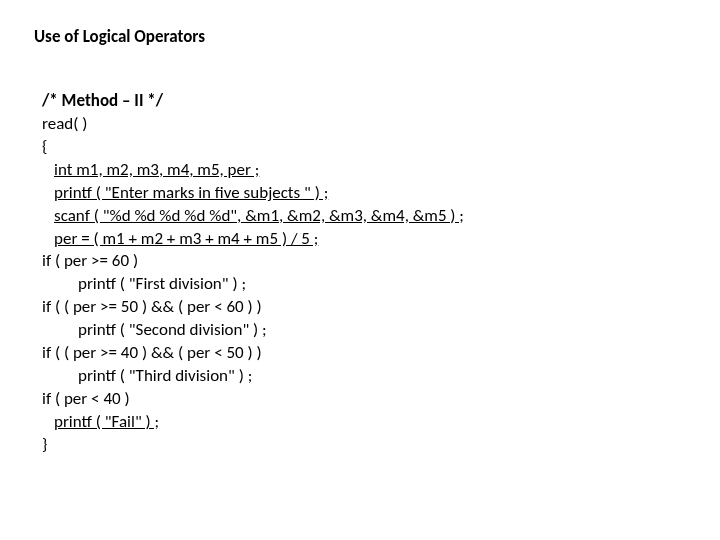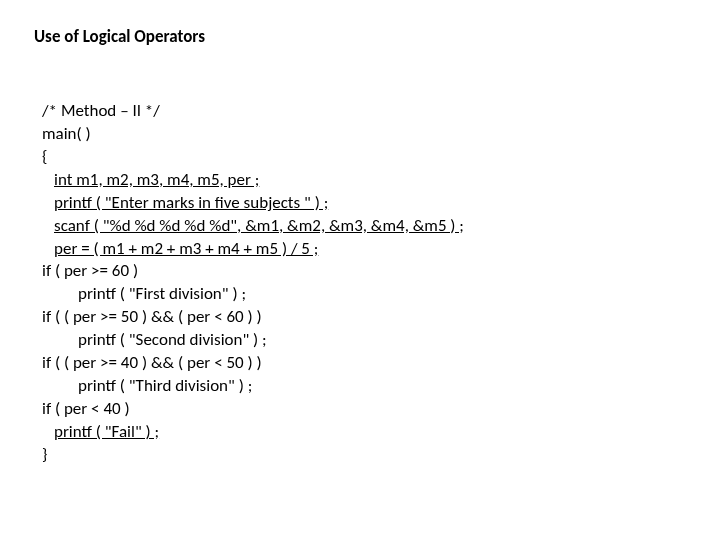--- a/index.html
+++ b/index.html
@@ -13,46 +13,46 @@
     color: #000;
     line-height: 1.35;
   }
   .page {
     padding: 26px 34px 20px 34px;
   }
   .heading {
     font-weight: 700;
   }
   .intro {
-    margin-bottom: 28px;
+    margin-bottom: 18px;
   }
   .code-block {
     padding-left: 8px;
     font-family: Calibri, "Segoe UI", Arial, sans-serif;
     white-space: pre;
   }
   .code-block .bold {
-    font-weight: 400;
+    font-weight: 700;
     margin-top: 8px;
   }
   .indent1 { padding-left: 12px; display: inline-block; text-decoration: underline; }
   .indent2 { padding-left: 36px; display: inline-block; }
 </style>
 </head>
 <body>
 
 <div class="page">
 
   <div class="intro">
     <div class="heading">Use of Logical Operators</div>
   </div>
 
   <div class="code-block">
 <span class="bold">/* Method – II */</span>
-<span>main( )</span>
+<span>read( )</span>
 <span>{</span>
 <span class="indent1">int m1, m2, m3, m4, m5, per ;</span>
 <span class="indent1">printf ( "Enter marks in five subjects " ) ;</span>
 <span class="indent1">scanf ( "%d %d %d %d %d", &amp;m1, &amp;m2, &amp;m3, &amp;m4, &amp;m5 ) ;</span>
 <span class="indent1">per = ( m1 + m2 + m3 + m4 + m5 ) / 5 ;</span>
 <span>if ( per &gt;= 60 )</span>
 <span class="indent2">printf ( "First division" ) ;</span>
 <span>if ( ( per &gt;= 50 ) &amp;&amp; ( per &lt; 60 ) )</span>
 <span class="indent2">printf ( "Second division" ) ;</span>
 <span>if ( ( per &gt;= 40 ) &amp;&amp; ( per &lt; 50 ) )</span>

